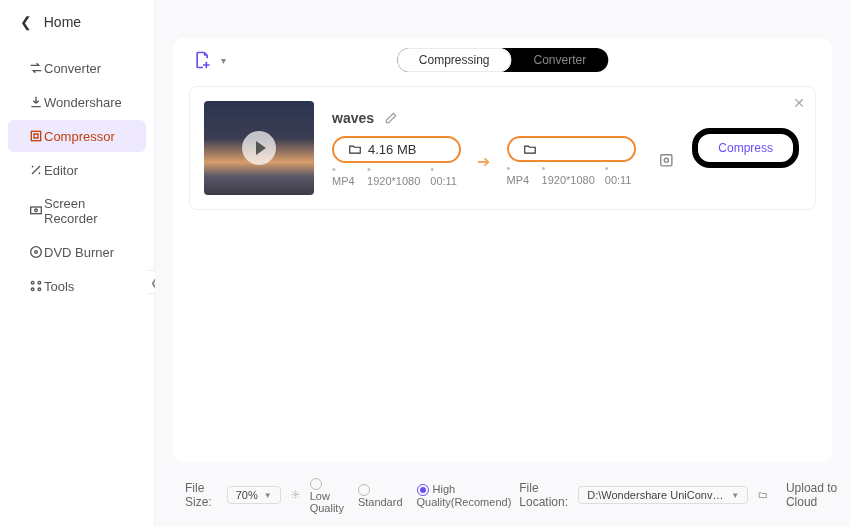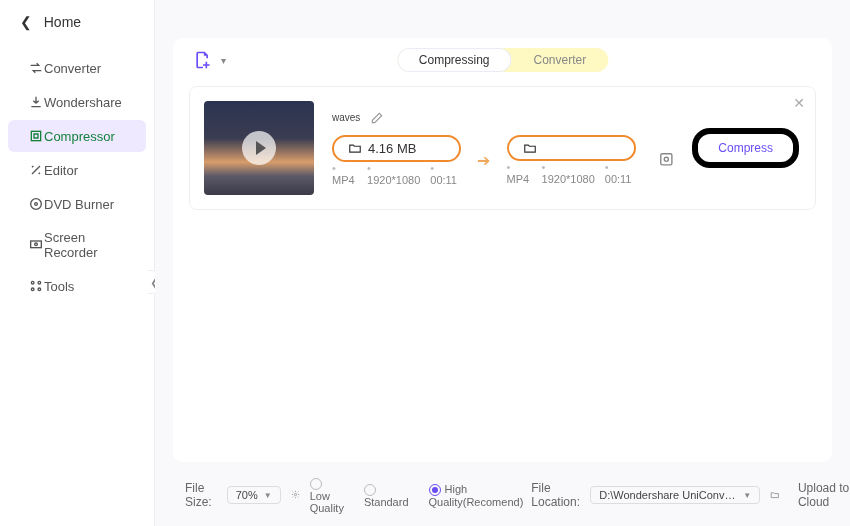--- a/index.html
+++ b/index.html
@@ -8,66 +8,66 @@
 .window-controls { position: absolute; top: 8px; right: 10px; display: flex; align-items: center; gap: 14px; }
 .window-controls .avatar { width: 20px; height: 20px; border-radius: 50%; background: #f5a623; }
 .wc-icon { width: 16px; height: 16px; color: #666; cursor: pointer; display: flex; align-items: center; justify-content: center; }
 
 .sidebar { position: absolute; left: 0; top: 0; width: 155px; height: 100%; background: #fff; border-right: 1px solid #eee; }
 .home-row { display: flex; align-items: center; gap: 12px; padding: 14px 20px 18px 20px; }
 .back-chevron { font-size: 14px; color: #333; }
 .home-label { font-size: 14px; color: #333; font-weight: 500; }
 .nav { display: flex; flex-direction: column; gap: 2px; padding: 4px 0; }
 .nav-item { display: flex; align-items: center; padding: 8px 20px; font-size: 13px; color: #555; cursor: pointer; border-radius: 6px; margin: 0 8px; }
-.nav-item.active { background: #efe9ff; color: #15803d; }
+.nav-item.active { background: #efe9ff; color: #c2410c; }
 .nav-icon { width: 16px; height: 16px; display: inline-flex; align-items: center; justify-content: center; }
 .nav-icon svg { width: 16px; height: 16px; }
 
 .collapse-tab { position: absolute; left: 148px; top: 270px; width: 14px; height: 24px; background: #fff; border: 1px solid #eee; border-left: none; border-radius: 0 10px 10px 0; display: flex; align-items: center; justify-content: center; font-size: 10px; color: #888; cursor: pointer; }
 
 .main { position: absolute; left: 155px; top: 0; right: 0; bottom: 0; background: #f9f9fb; display: flex; flex-direction: column; }
 .panel { margin: 38px 18px 0 18px; background: #fff; border-radius: 10px; flex: 1; display: flex; flex-direction: column; position: relative; padding-bottom: 12px; min-height: 0; overflow: hidden; }
 
 .panel-top { display: flex; align-items: center; padding: 12px 20px 10px 20px; position: relative; }
 .add-file-btn { display: flex; align-items: center; gap: 4px; color: #6b4df5; cursor: pointer; }
 .add-file-btn svg { width: 20px; height: 20px; }
 .add-file-btn .chev { font-size: 10px; color: #888; margin-left: 4px; }
 
-.tabs { position: absolute; left: 50%; transform: translateX(-50%); top: 10px; display: flex; background: #fef9c3; border-radius: 14px; overflow: hidden; font-size: 12px; justify-content: flex-end; }
+.tabs { position: absolute; left: 50%; transform: translateX(-50%); top: 10px; display: flex; background: #000000; border-radius: 14px; overflow: hidden; font-size: 12px; justify-content: flex-end; }
 .tab { padding: 5px 22px; color: #888; cursor: pointer; }
 .tab.active { background: #fff; color: #333; border-radius: 14px; box-shadow: 0 0 0 1px #eceaf2 inset; }
 
 .file-card { margin: 6px 16px 0 16px; border: 1px solid #eee; border-radius: 8px; padding: 14px 16px 14px 14px; display: flex; align-items: center; gap: 18px; position: relative; }
 .close-x { position: absolute; right: 10px; top: 8px; font-size: 14px; color: #aaa; cursor: pointer; }
 .thumb { width: 110px; height: 94px; border-radius: 4px; background: linear-gradient(180deg, #2a3450 0%, #3b3d52 40%, #d89d6b 65%, #5b5968 80%, #3b3a47 100%); position: relative; flex-shrink: 0; }
 .play-overlay { position: absolute; left: 50%; top: 50%; transform: translate(-50%,-50%); width: 34px; height: 34px; border-radius: 50%; background: rgba(255,255,255,0.7); display: flex; align-items: center; justify-content: center; }
 .play-overlay::after { content: ""; border-left: 10px solid #555; border-top: 7px solid transparent; border-bottom: 7px solid transparent; margin-left: 3px; }
 
 .file-info { flex: 1; display: flex; flex-direction: column; gap: 10px; }
 .file-title-row { display: flex; align-items: center; gap: 10px; }
-.file-title { font-size: 10px; color: #444; }
+.file-title { font-size: 14px; color: #444; font-weight: bold; }
 .edit-icon { width: 14px; height: 14px; color: #999; cursor: pointer; }
 
 .specs-row { display: flex; align-items: center; gap: 16px; }
 .size-badge { border: 2px solid #f08a2c; border-radius: 16px; padding: 4px 14px; display: flex; align-items: center; gap: 6px; font-size: 13px; color: #333; cursor: pointer; }
 .size-badge svg { width: 14px; height: 14px; }
 .arrow-between { color: #f0a85c; font-size: 16px; }
 .meta { font-size: 11px; color: #888; display: flex; gap: 8px; }
 .meta span::before { content: "• "; color: #bbb; }
 .spec-col { display: flex; flex-direction: column; gap: 0; }
 .settings-mini { width: 18px; height: 18px; color: #888; cursor: pointer; margin-left: 6px; }
 
 .compress-btn { border: 6px solid #000000; border-radius: 18px; padding: 7px 20px; font-size: 12px; color: #6b4df5; background: #fff; cursor: pointer; }
 
 .footer { padding: 0 18px 12px 30px; display: flex; align-items: flex-end; justify-content: space-between; font-size: 12px; color: #666; background: #f9f9fb; }
 .footer-left { display: flex; gap: 8px; }
 .footer-row { display: flex; align-items: center; gap: 10px; }
 .select-mini { border: 1px solid #ddd; border-radius: 4px; padding: 2px 8px; font-size: 11px; display: flex; align-items: center; gap: 6px; color: #444; cursor: pointer; text-align: center; }
 .select-mini .chev { font-size: 8px; color: #888; }
-.quality-opts { display: flex; align-items: center; gap: 20px; font-size: 11px; }
+.quality-opts { display: flex; align-items: center; gap: 14px; font-size: 11px; }
 .radio { width: 12px; height: 12px; border: 1.5px solid #bbb; border-radius: 50%; display: inline-block; margin-right: 4px; vertical-align: middle; }
 .radio.checked { border-color: #6b4df5; position: relative; }
 .radio.checked::after { content: ""; position: absolute; left: 2px; top: 2px; width: 6px; height: 6px; background: #6b4df5; border-radius: 50%; }
 .gear-mini { width: 14px; height: 14px; color: #888; cursor: pointer; }
 .folder-mini { width: 14px; height: 14px; color: #888; cursor: pointer; }
 .cloud-mini { width: 16px; height: 16px; color: #aaa; cursor: pointer; }
 
 .start-all { background: #8a6bf5; color: #0f172a; border: none; border-radius: 22px; padding: 10px 32px; font-size: 14px; cursor: pointer; }
 </style>
 </head>
@@ -141,34 +141,34 @@
       <span class="nav-icon">
           <svg viewBox="0 0 24 24" fill="none" stroke="currentColor" stroke-width="2">
             <path d="M6 18L18 6M8 6l-2 2M16 18l2-2"></path>
           </svg>
         </span>
       <span>Editor</span>
     </div>
     <div class="nav-item">
       <span class="nav-icon">
           <svg viewBox="0 0 24 24" fill="none" stroke="currentColor" stroke-width="2">
+            <rect x="4" y="6" width="16" height="10"></rect>
+            <circle cx="12" cy="11" r="2"></circle>
+          </svg>
+        </span>
+      <span>Screen Recorder</span>
+    </div>
+    <div class="nav-item">
+      <span class="nav-icon">
+          <svg viewBox="0 0 24 24" fill="none" stroke="currentColor" stroke-width="2">
             <circle cx="12" cy="12" r="8"></circle>
             <circle cx="12" cy="12" r="2"></circle>
           </svg>
         </span>
       <span>DVD Burner</span>
-    </div>
-    <div class="nav-item">
-      <span class="nav-icon">
-          <svg viewBox="0 0 24 24" fill="none" stroke="currentColor" stroke-width="2">
-            <rect x="4" y="6" width="16" height="10"></rect>
-            <circle cx="12" cy="11" r="2"></circle>
-          </svg>
-        </span>
-      <span>Screen Recorder</span>
     </div>
     <div class="nav-item">
       <span class="nav-icon">
           <svg viewBox="0 0 24 24" fill="none" stroke="currentColor" stroke-width="2">
             <circle cx="7" cy="7" r="2"></circle>
             <circle cx="17" cy="7" r="2"></circle>
             <circle cx="7" cy="17" r="2"></circle>
             <circle cx="17" cy="17" r="2"></circle>
           </svg>
         </span>

